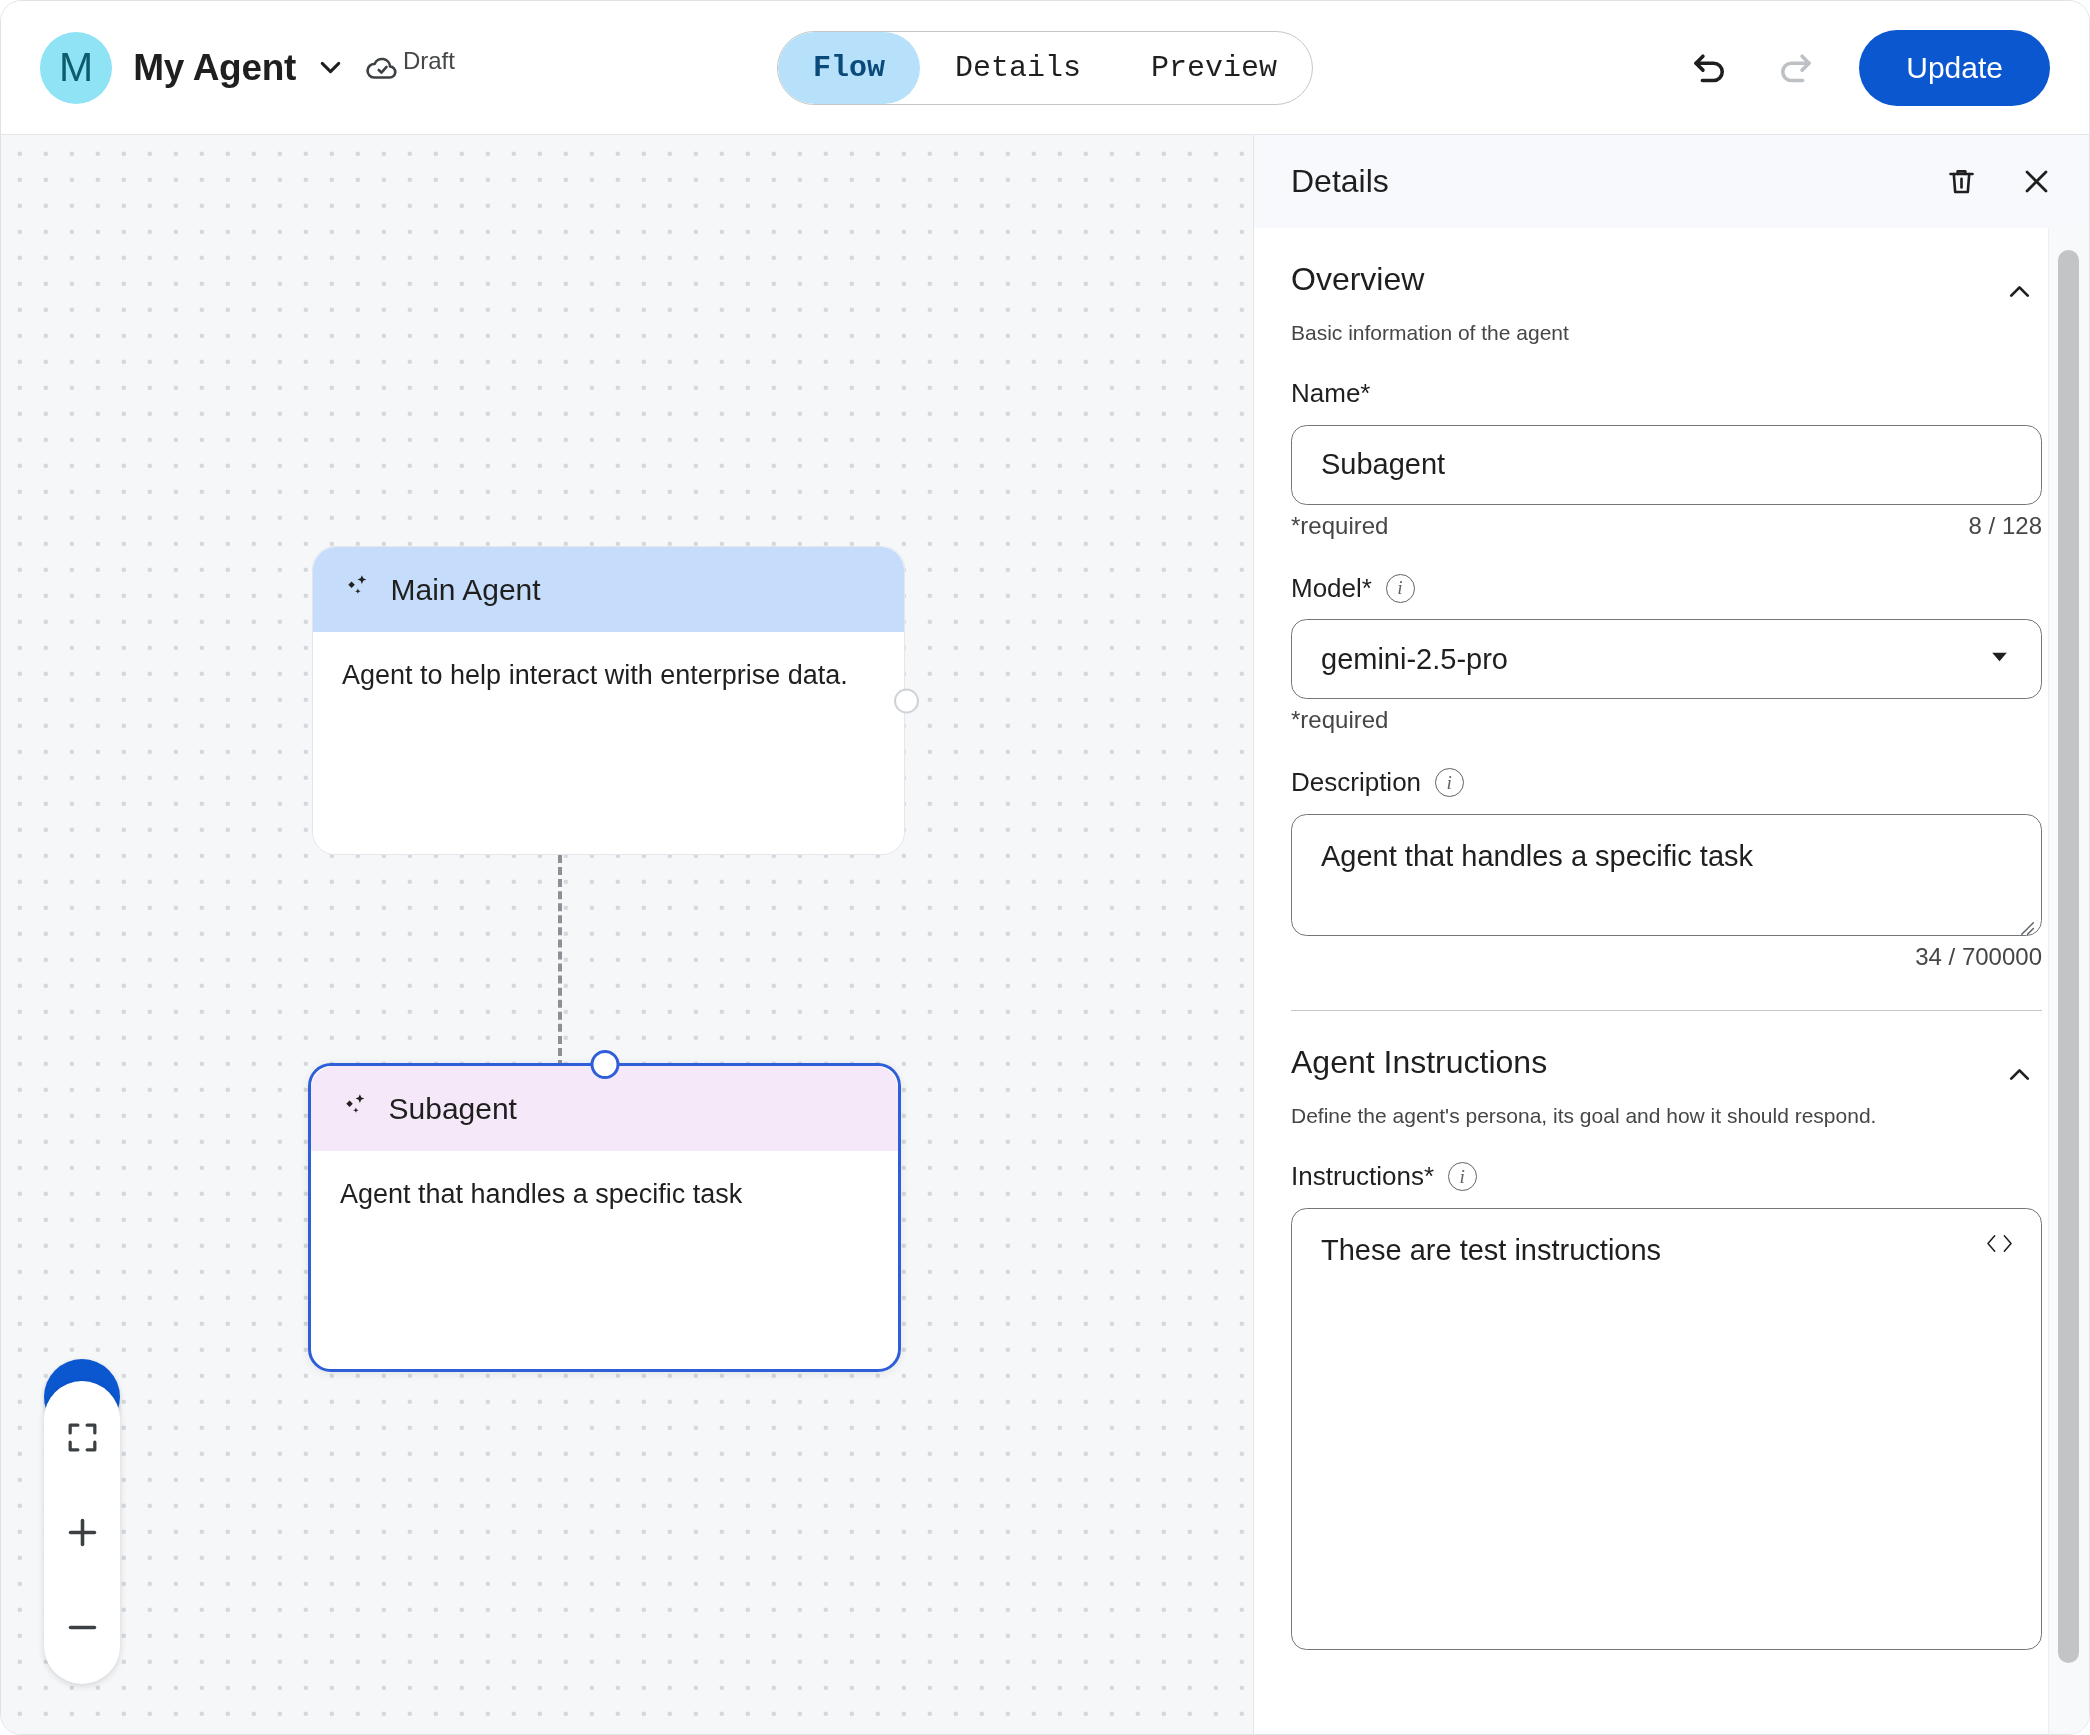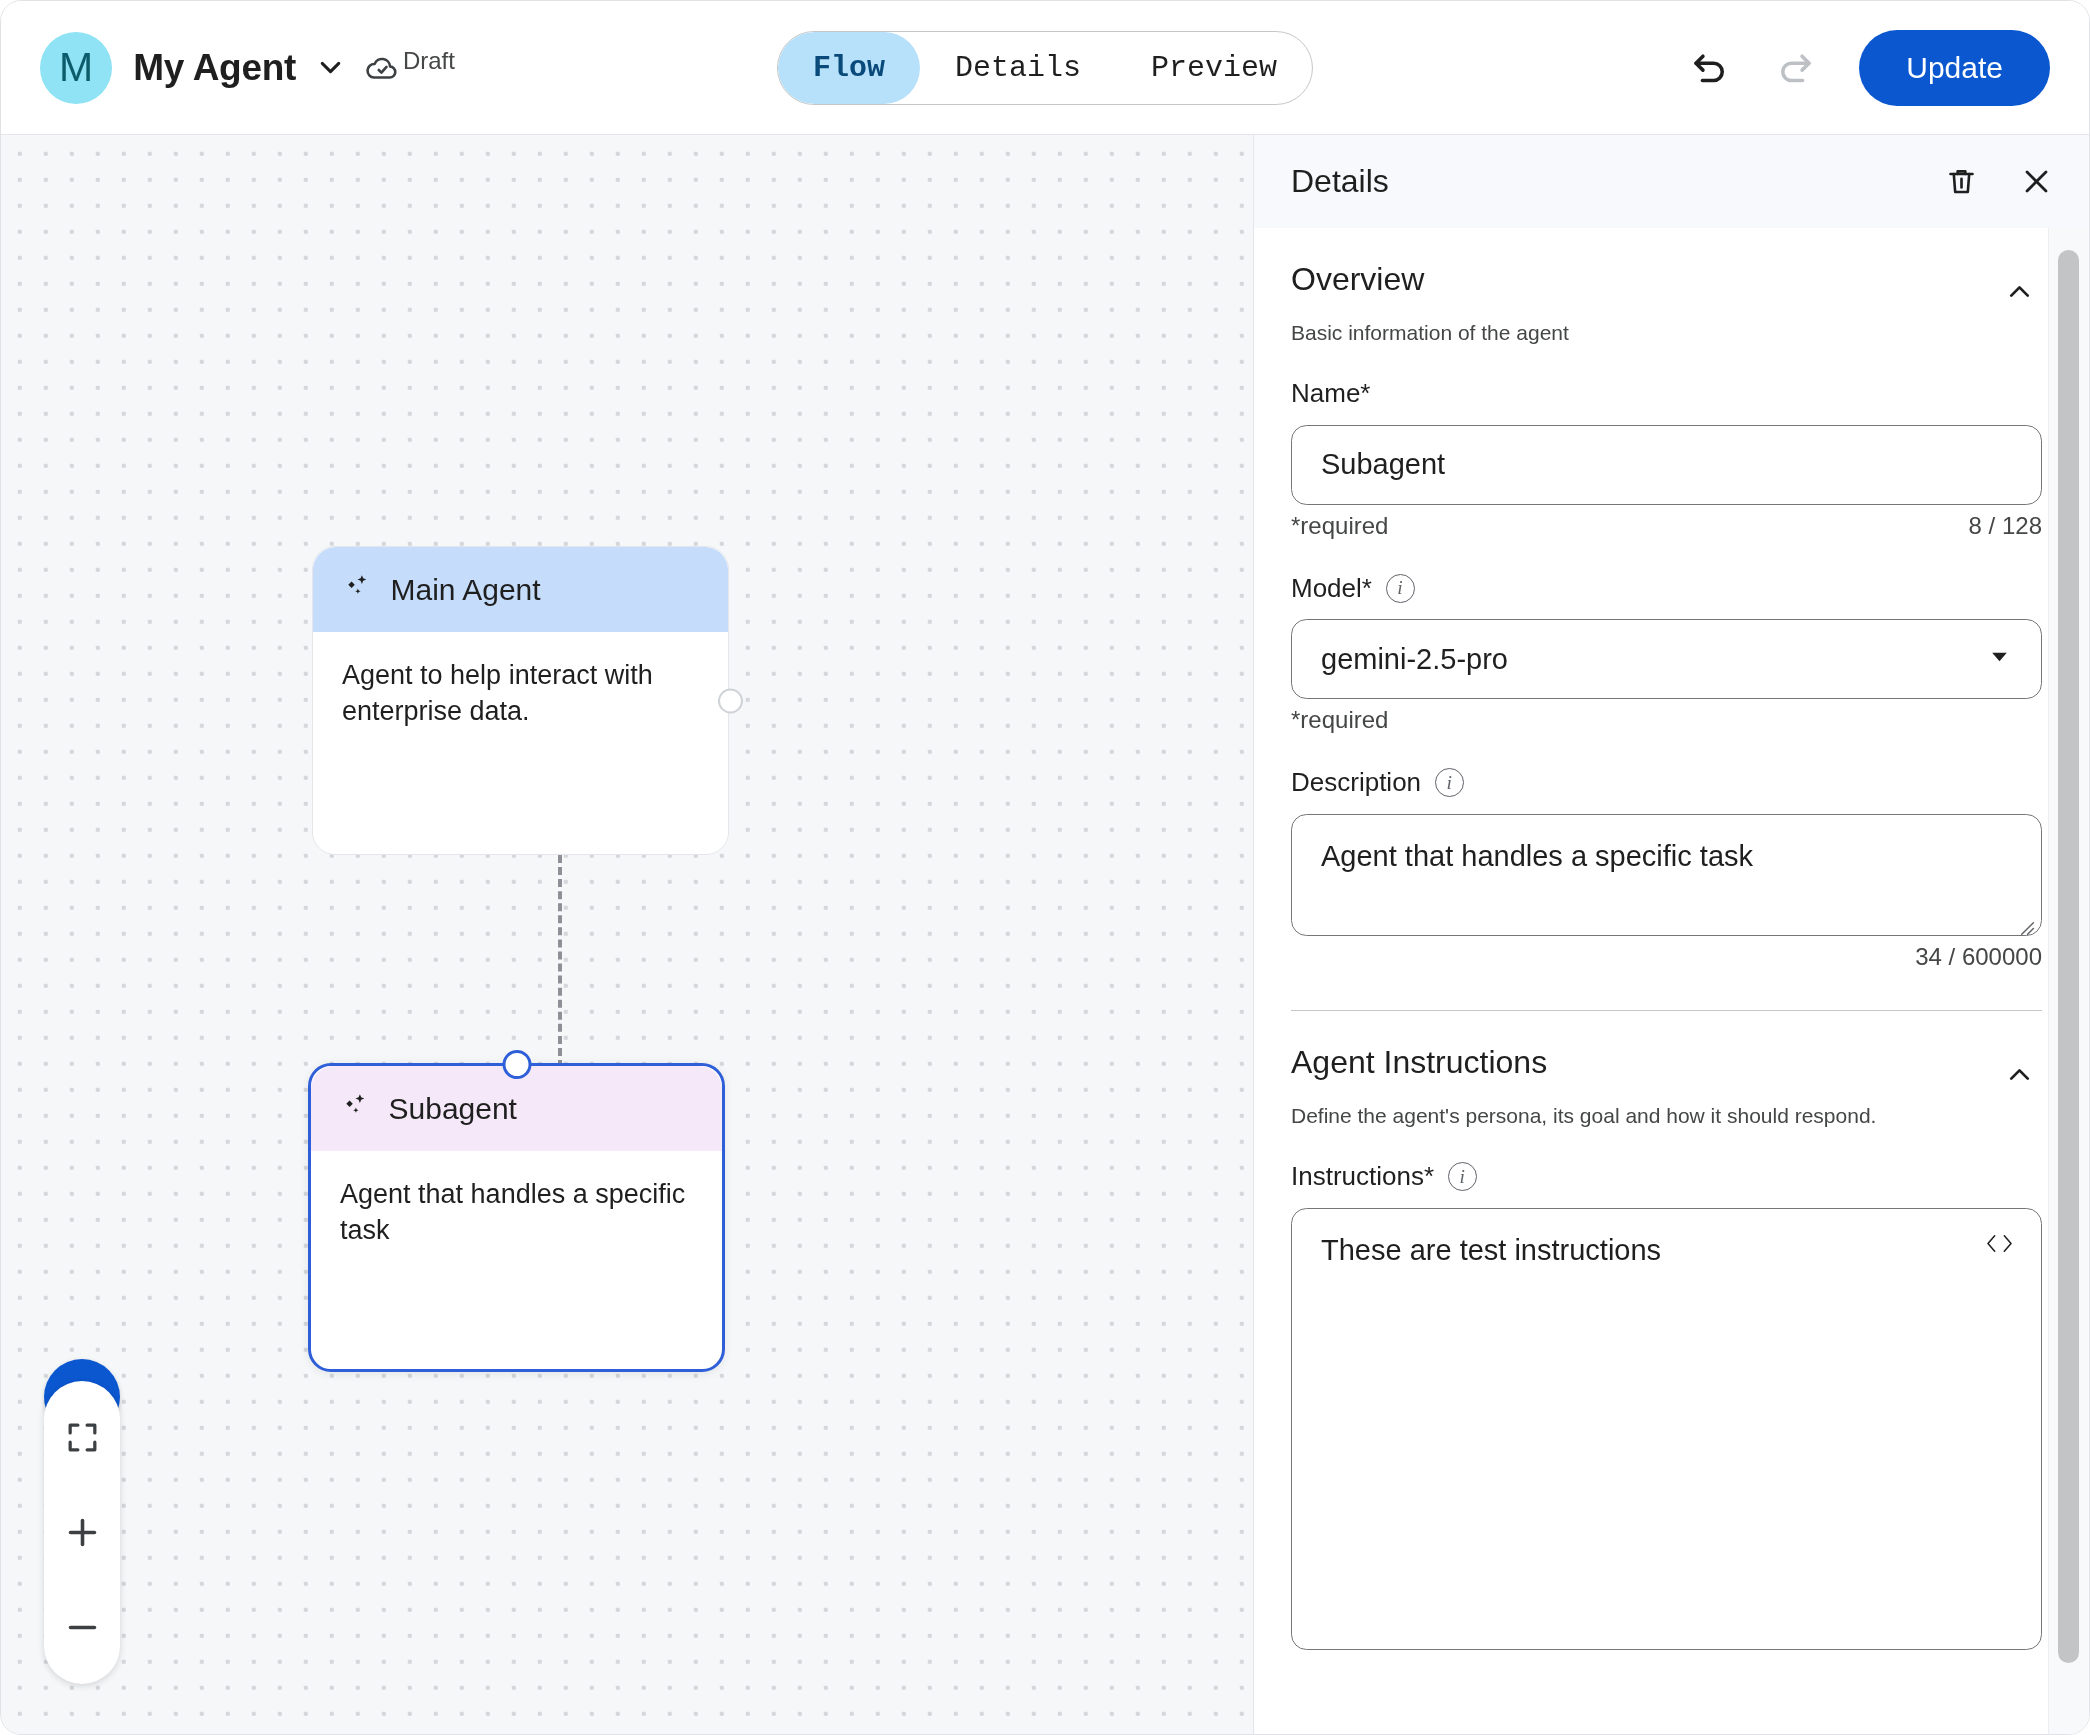--- a/index.html
+++ b/index.html
@@ -125,21 +125,21 @@
     flex: 1;
     background-color: #f6f7f9;
     background-image: radial-gradient(#d3d6da 2.1px, transparent 2.2px);
     background-size: 26px 26px;
     background-position: 5.8px 5.8px;
     overflow: hidden;
   }
 
   .node {
     position: absolute;
-    width: 417px;
+    width: 593px;
     height: 309px;
     background: #ffffff;
     border-radius: 23px;
     overflow: visible;
   }
   .node-inner {
     width: 100%; height: 100%;
     border-radius: 23px;
     overflow: hidden;
     background: #fff;
@@ -584,21 +584,21 @@
           <div class="textarea-box ta-desc">
             <span>Agent that handles a specific task</span>
             <span class="resize-grip">
               <svg width="21.3" height="21.3" viewBox="0 0 22 22" fill="none" stroke="#5f6368" stroke-width="1.5" stroke-linecap="round">
                 <line x1="20" y1="8" x2="8" y2="20"></line>
                   <line x1="20" y1="14" x2="14" y2="20"></line>
               </svg>
             </span>
           </div>
           <div class="helper-row">
-            <span class="right">34 / 600000</span>
+            <span class="right">34 / 700000</span>
           </div>
         </div>
 
         <div class="divider"></div>
 
         <div class="section-head">
           <div class="section-head-text">
             <div class="section-title">Agent Instructions</div>
             <div class="section-desc">Define the agent's persona, its goal and how it should respond.</div>
           </div>

